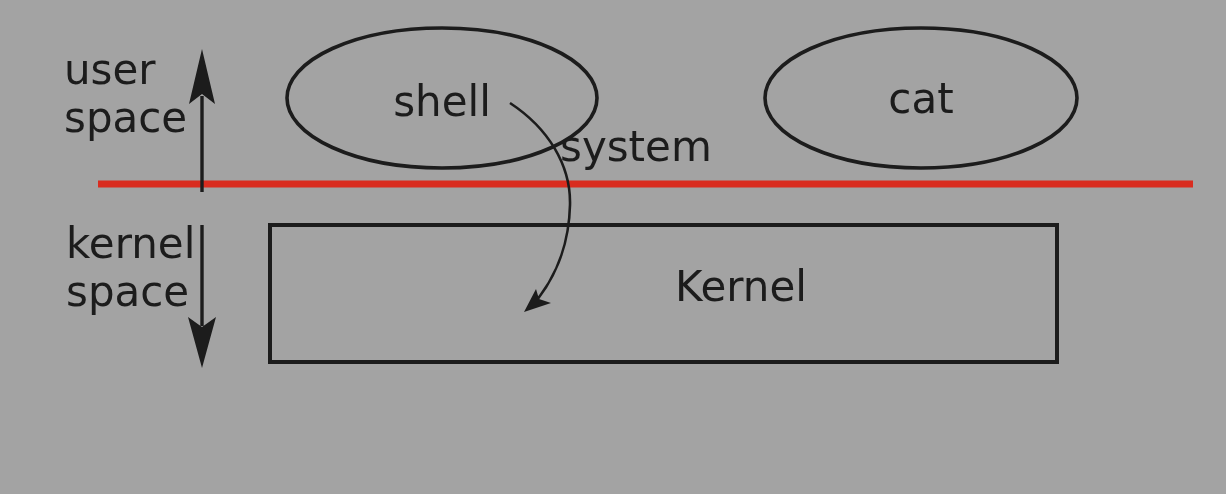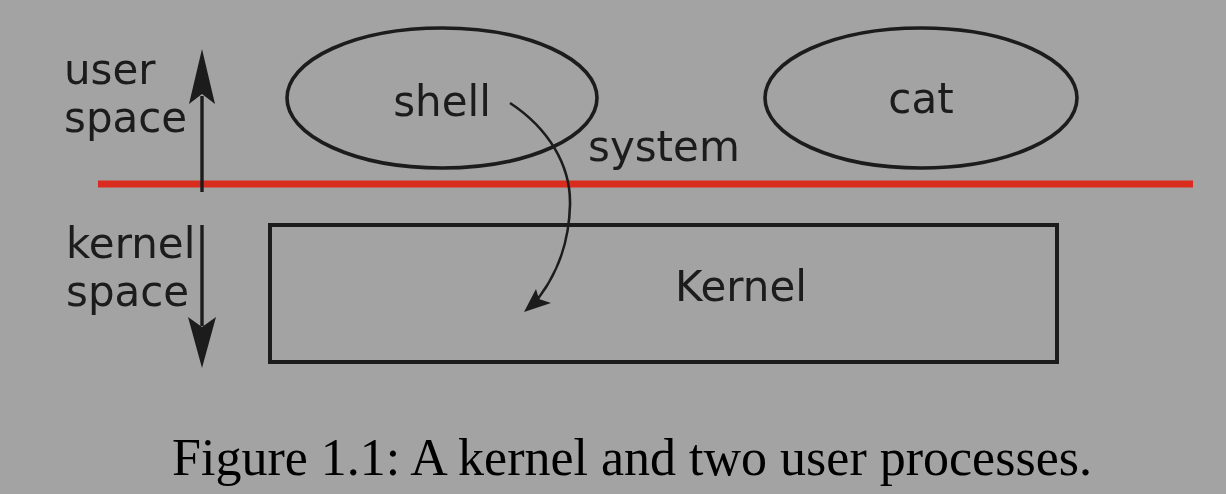--- a/index.html
+++ b/index.html
@@ -84,21 +84,20 @@
 
   <div class="dlabel" style="left:66px; top:220px;">
     <div>kernel</div>
     <div>space</div>
   </div>
 
   <div class="dlabel centered" style="left:766px; top:75px; width:310px;">cat</div>
 
   <div class="dlabel centered" style="left:287px; top:78px; width:310px;">shell</div>
 
-  <div class="dlabel" style="left:588px; top:123px;">
+  <div class="dlabel" style="left:560px; top:123px;">
     <div>system</div>
   </div>
 
   <div class="dlabel centered" style="left:616px; top:263px; width:250px;">Kernel</div>
 
-  <div class="caption">Figure 1.1: A kernel and two user processes.</div>
 
 </div>
 
 </body></html>

